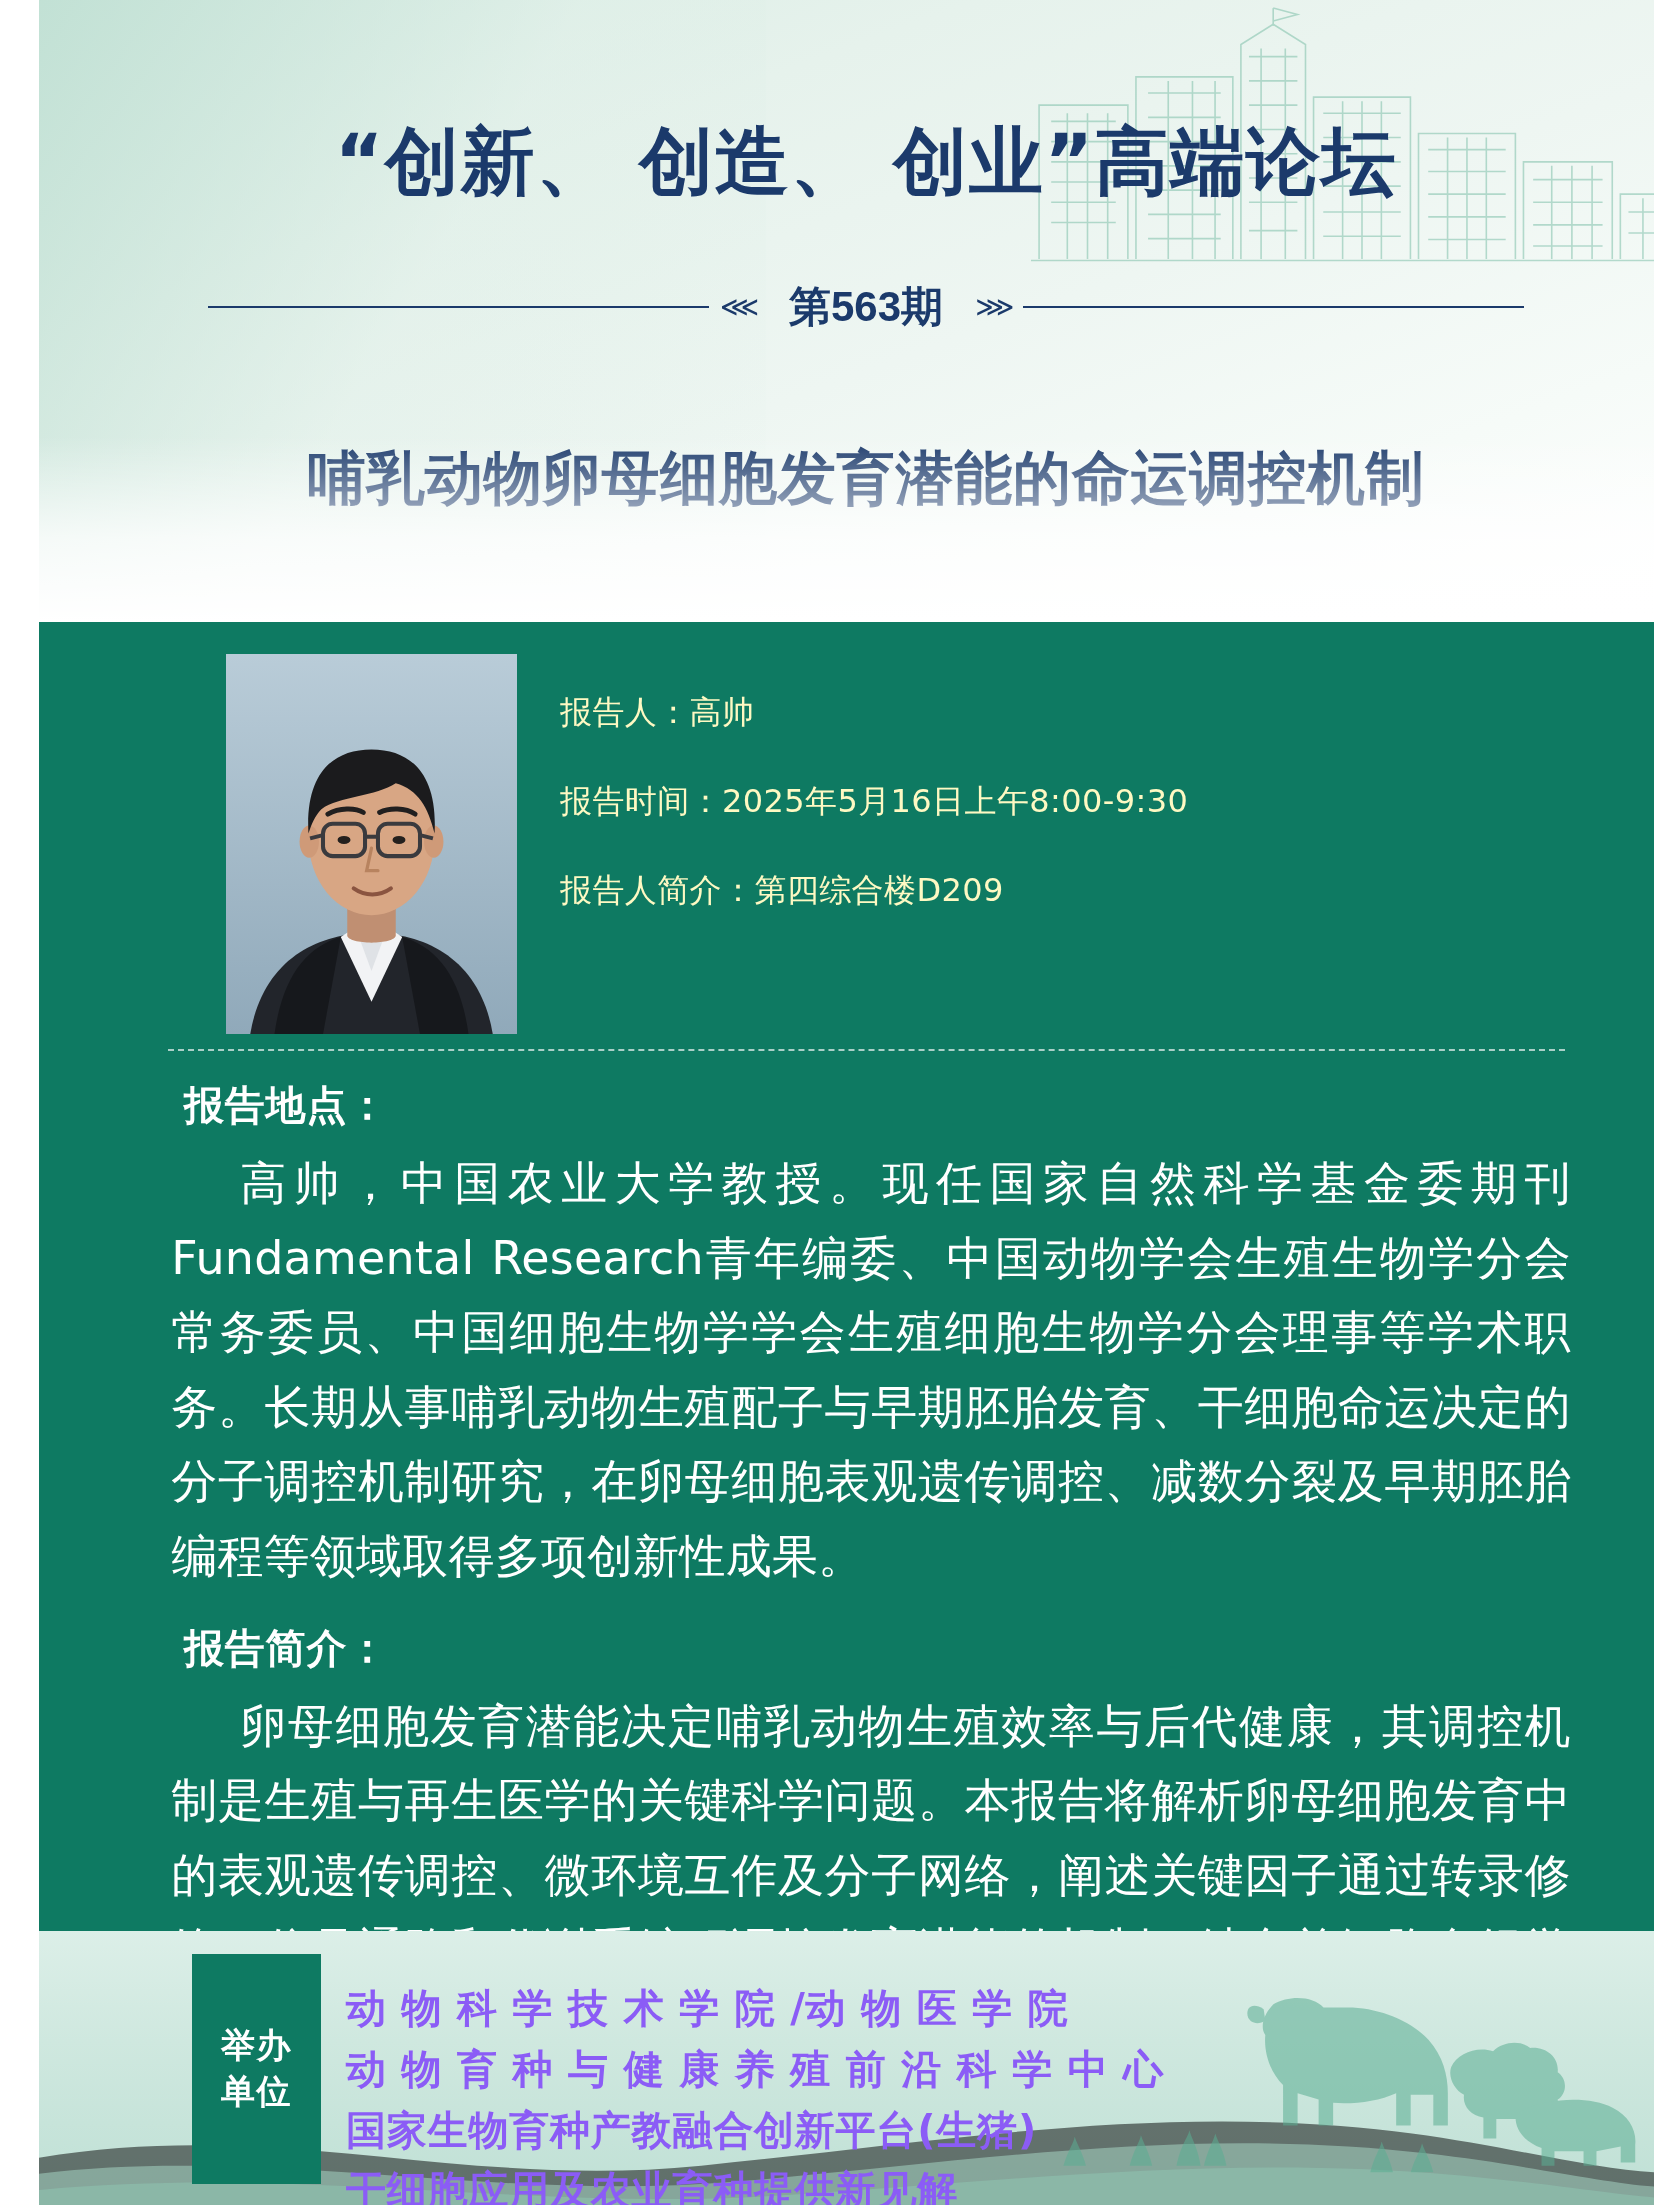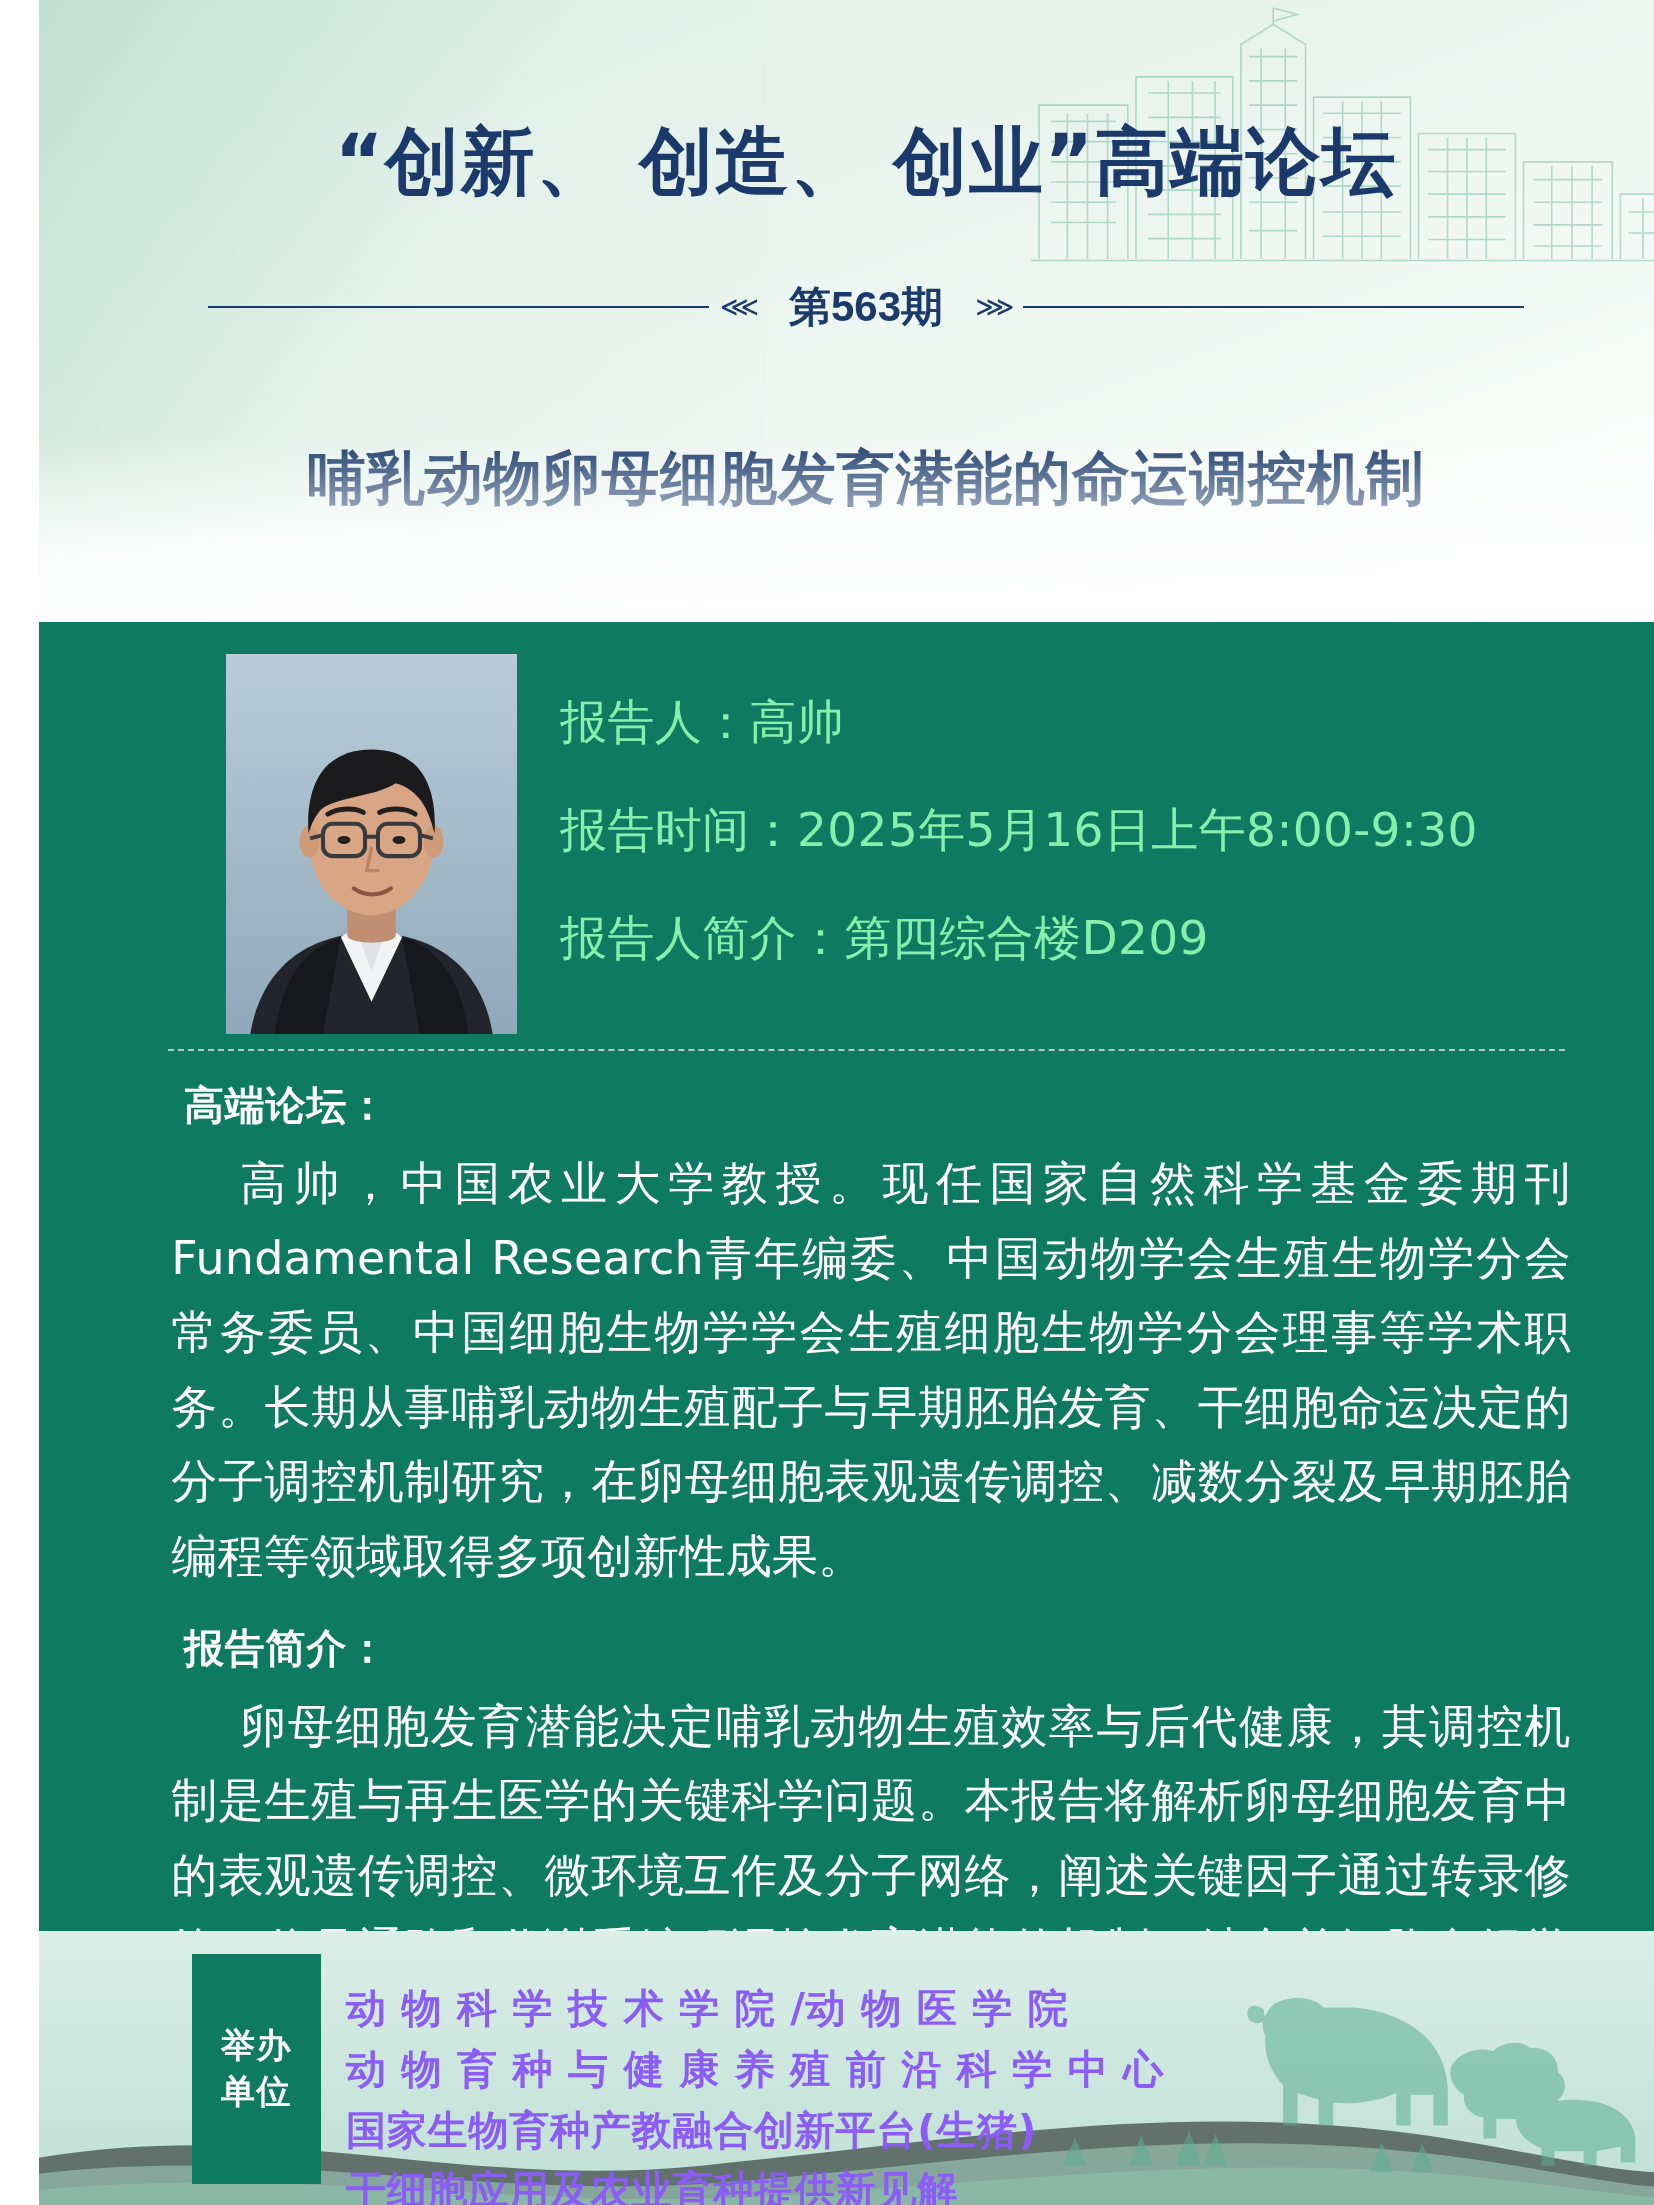--- a/index.html
+++ b/index.html
@@ -143,22 +143,22 @@
   .photo-svg { display:block; width:291px; height:380px; }
 
   .speaker-info {
     position: absolute;
     left: 521px;
     top: 69px;
     width: 969px;
   }
   .info-line {
     font-family: "DejaVu Sans", "Liberation Sans", sans-serif;
-    font-size: 47px;
-    color: #86efac;
+    font-size: 32px;
+    color: #fef9c3;
     margin-bottom: 45px;
     white-space: nowrap;
     letter-spacing: 0.4px;
   }
 
   .divider {
     position: absolute;
     left: 129px;
     top: 427px;
     width: 1397px;
@@ -355,21 +355,21 @@
       <div class="speaker-info">
         <div class="info-line">报告人：高帅</div>
         <div class="info-line">报告时间：2025年5月16日上午8:00-9:30</div>
         <div class="info-line">报告人简介：第四综合楼D209</div>
       </div>
 
       <div class="divider"></div>
     </div>
 
     <div class="content-block">
-      <h2 class="section-heading">高端论坛：</h2>
+      <h2 class="section-heading">报告地点：</h2>
       <p class="section-body">高帅，中国农业大学教授。现任国家自然科学基金委期刊Fundamental Research青年编委、中国动物学会生殖生物学分会常务委员、中国细胞生物学学会生殖细胞生物学分会理事等学术职务。长期从事哺乳动物生殖配子与早期胚胎发育、干细胞命运决定的分子调控机制研究，在卵母细胞表观遗传调控、减数分裂及早期胚胎编程等领域取得多项创新性成果。</p>
 
       <h2 class="section-heading">报告简介：</h2>
       <p class="section-body">卵母细胞发育潜能决定哺乳动物生殖效率与后代健康，其调控机制是生殖与再生医学的关键科学问题。本报告将解析卵母细胞发育中的表观遗传调控、微环境互作及分子网络，阐述关键因子通过转录修饰、信号通路和代谢重编程调控发育潜能的机制。结合单细胞多组学与基因编辑等前沿技术，揭示其动态调控规律，为辅助生殖、干细胞应用及农业育种提供新见解。</p>
     </div>
   </div>
 
   <div class="footer">
     <div class="footer-bg-band"></div>
 

